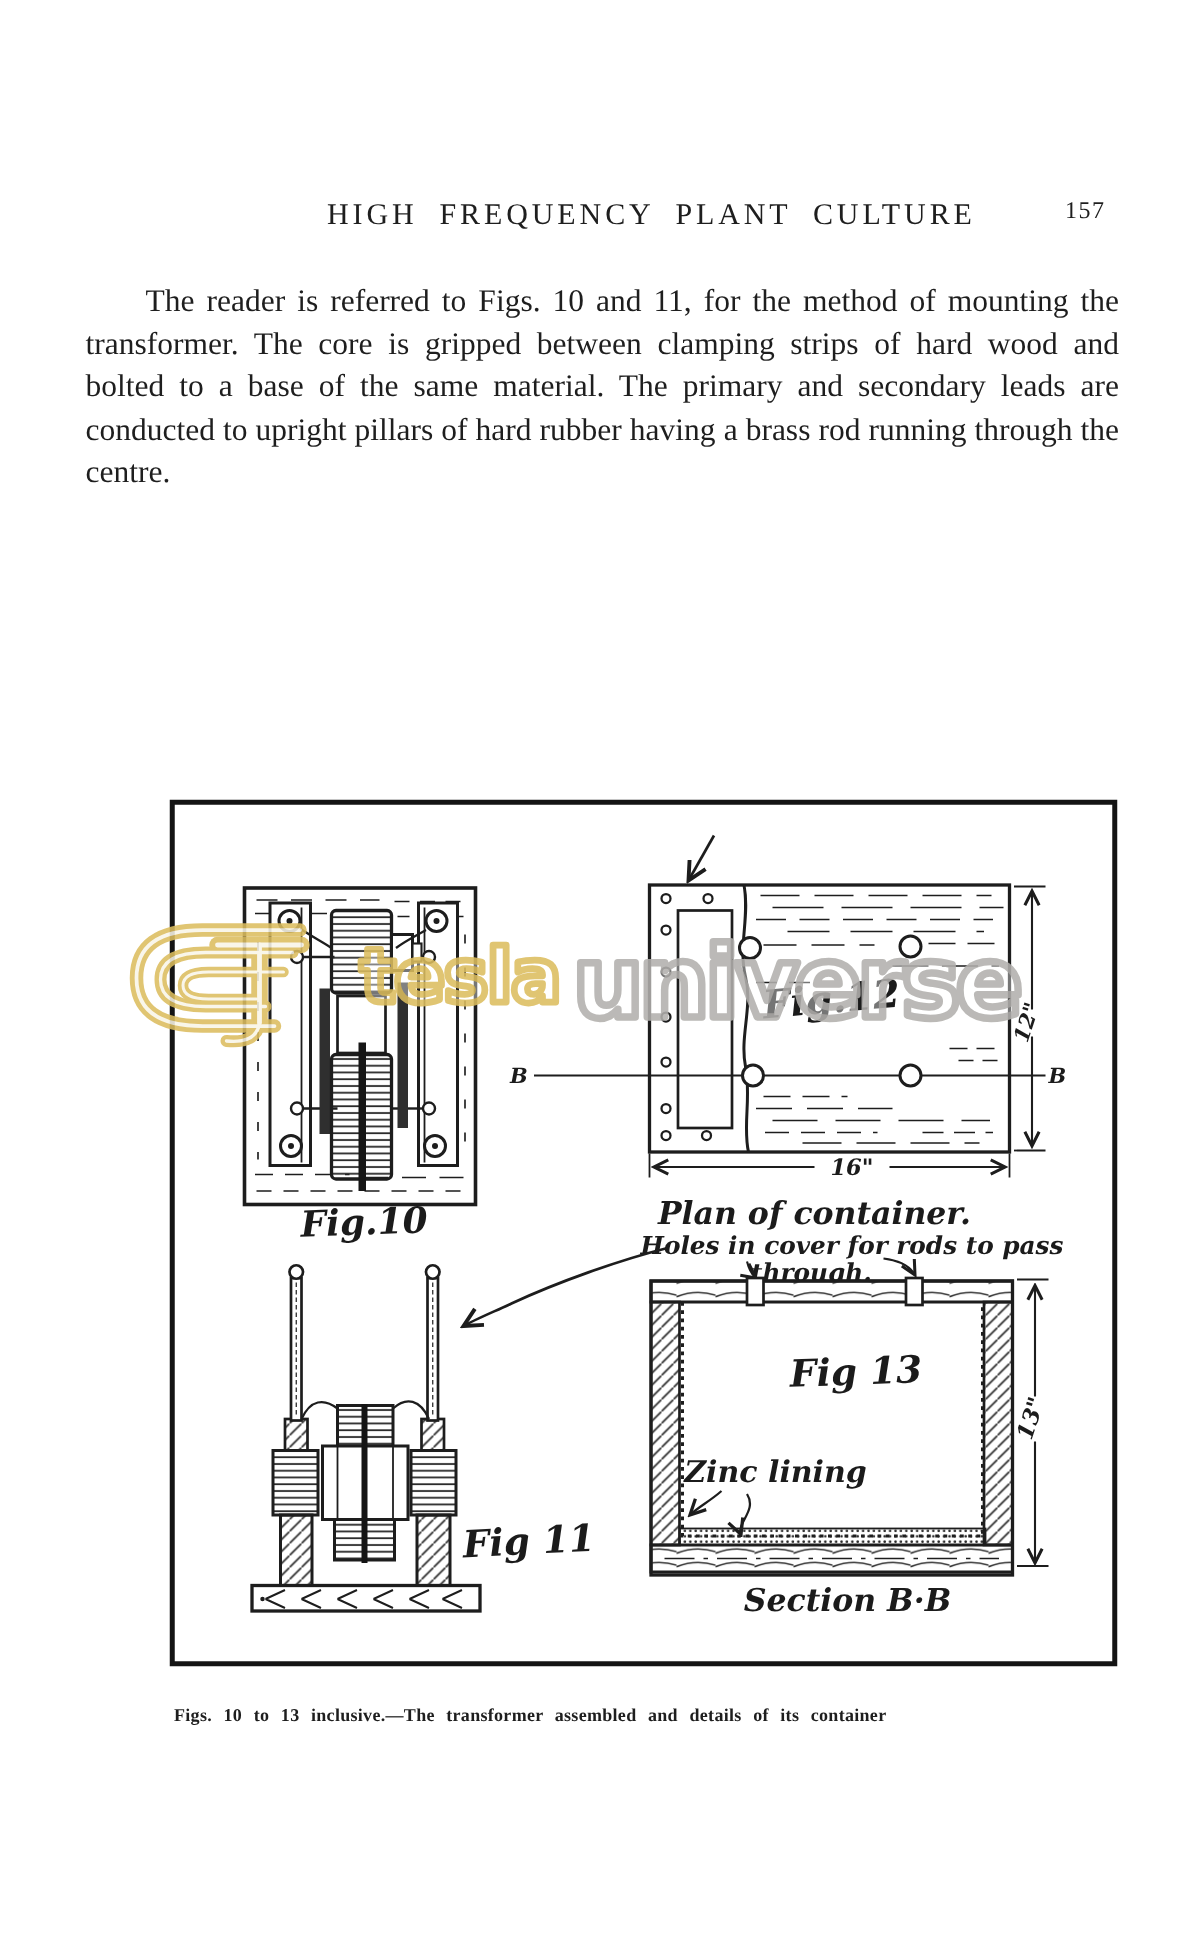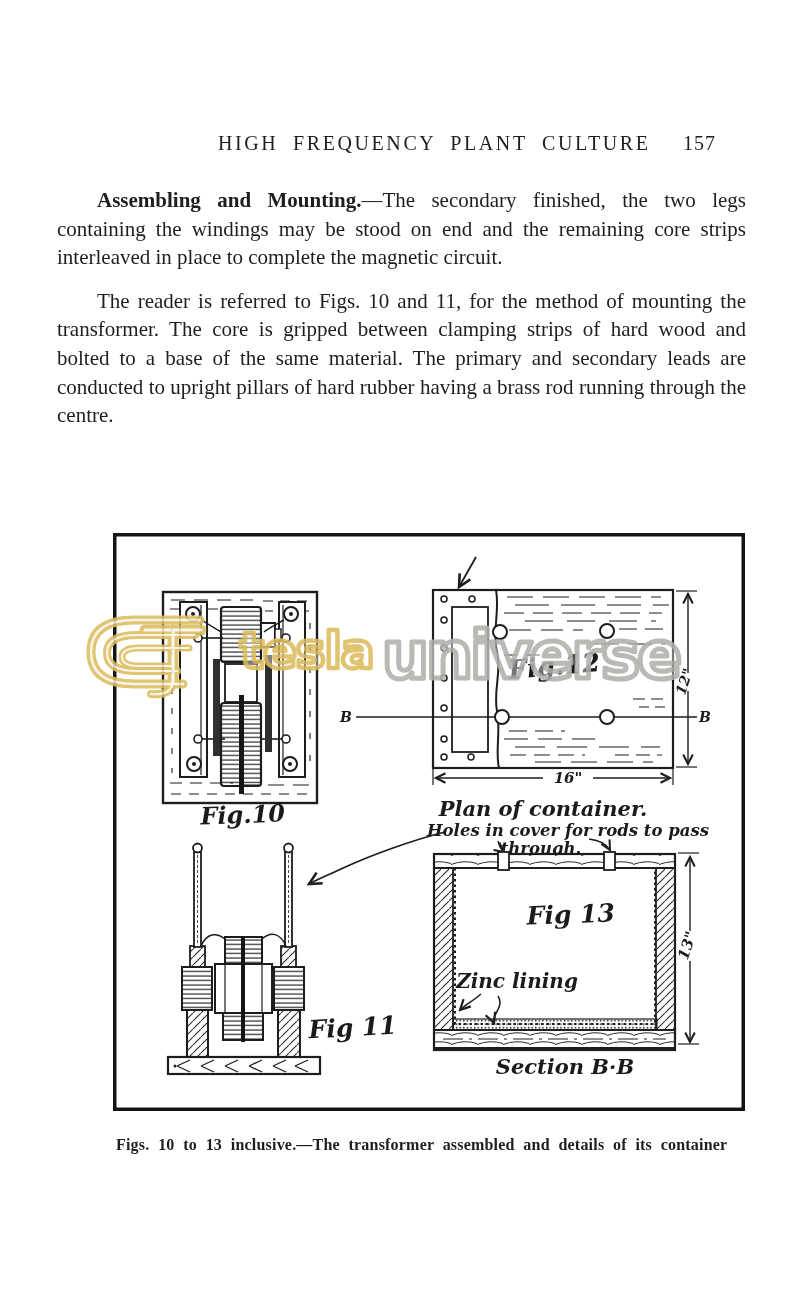--- a/index.html
+++ b/index.html
@@ -2,46 +2,45 @@
 <html><head>
 <meta charset="utf-8">
 <style>
   html,body{margin:0;padding:0;background:#ffffff;}
   body{width:800px;height:1297px;position:relative;overflow:hidden;
        font-family:"Liberation Serif",serif;color:#1e1e1e;}
   .page{position:absolute;inset:0;background:#ffffff;}
   .running-header{position:absolute;top:132px;left:0;width:781px;height:26px;}
   .running-title{position:absolute;left:218px;top:0;font-size:20px;letter-spacing:2.6px;
        word-spacing:7px;white-space:nowrap;}
-  .page-number{position:absolute;right:65px;top:0;font-size:20px;letter-spacing:1px;}
+  .page-number{position:absolute;right:44px;top:0;font-size:16px;letter-spacing:1px;}
   .body-text{position:absolute;left:57px;top:186px;width:689px;font-size:21px;
        line-height:28.6px;text-align:justify;}
   .body-text p{margin:0 0 15px 0;text-indent:40px;}
   .lead{font-weight:bold;}
   .figure-box{position:absolute;left:113px;top:533px;width:632px;height:578px;}
   .figure-box svg{display:block;}
   .watermark{position:absolute;left:75px;top:590px;width:665px;height:130px;
        pointer-events:none;z-index:5;}
-  .caption{position:absolute;left:116px;top:1136px;width:632px;font-size:16px;
+  .caption{position:absolute;left:116px;top:1136px;width:632px;font-size:12px;
        font-weight:bold;word-spacing:4.5px;letter-spacing:.2px;white-space:nowrap;}
   .hand{font-family:"DejaVu Serif",serif;font-style:italic;font-weight:bold;fill:#1b1b1b;}
   .brand{font-family:"DejaVu Sans",sans-serif;font-weight:bold;stroke-linejoin:round;}
 </style>
 </head>
 <body>
 
 <div class="page">
 
   <div class="running-header">
     <span class="running-title">HIGH FREQUENCY PLANT CULTURE</span>
     <span class="page-number">157</span>
   </div>
 
   <div class="body-text">
-    <p><span class="lead">Assembling and Mounting.</span><span>—The secondary finished, the two legs containing the windings may be stood on end and the remaining core strips interleaved in place to complete the magnetic circuit.</span></p>
     <p><span>The reader is referred to Figs. 10 and 11, for the method of mounting the transformer.  The core is gripped between clamping strips of hard wood and bolted to a base of the same material.  The primary and secondary leads are conducted to upright pillars of hard rubber having a brass rod running through the centre.</span></p>
   </div>
 
   <div class="figure-box">
   <svg width="632" height="578" viewBox="0 0 632 578">
     <defs>
       <marker id="ah" viewBox="0 0 10 10" refX="8.5" refY="5" markerWidth="8.5" markerHeight="8.5" orient="auto">
         <path d="M0.5,1 L8.5,5 L0.5,9" fill="none" stroke="#1d1d1d" stroke-width="1.7"></path>
       </marker>
       <pattern id="hatchH" width="6" height="4.5" patternUnits="userSpaceOnUse">

